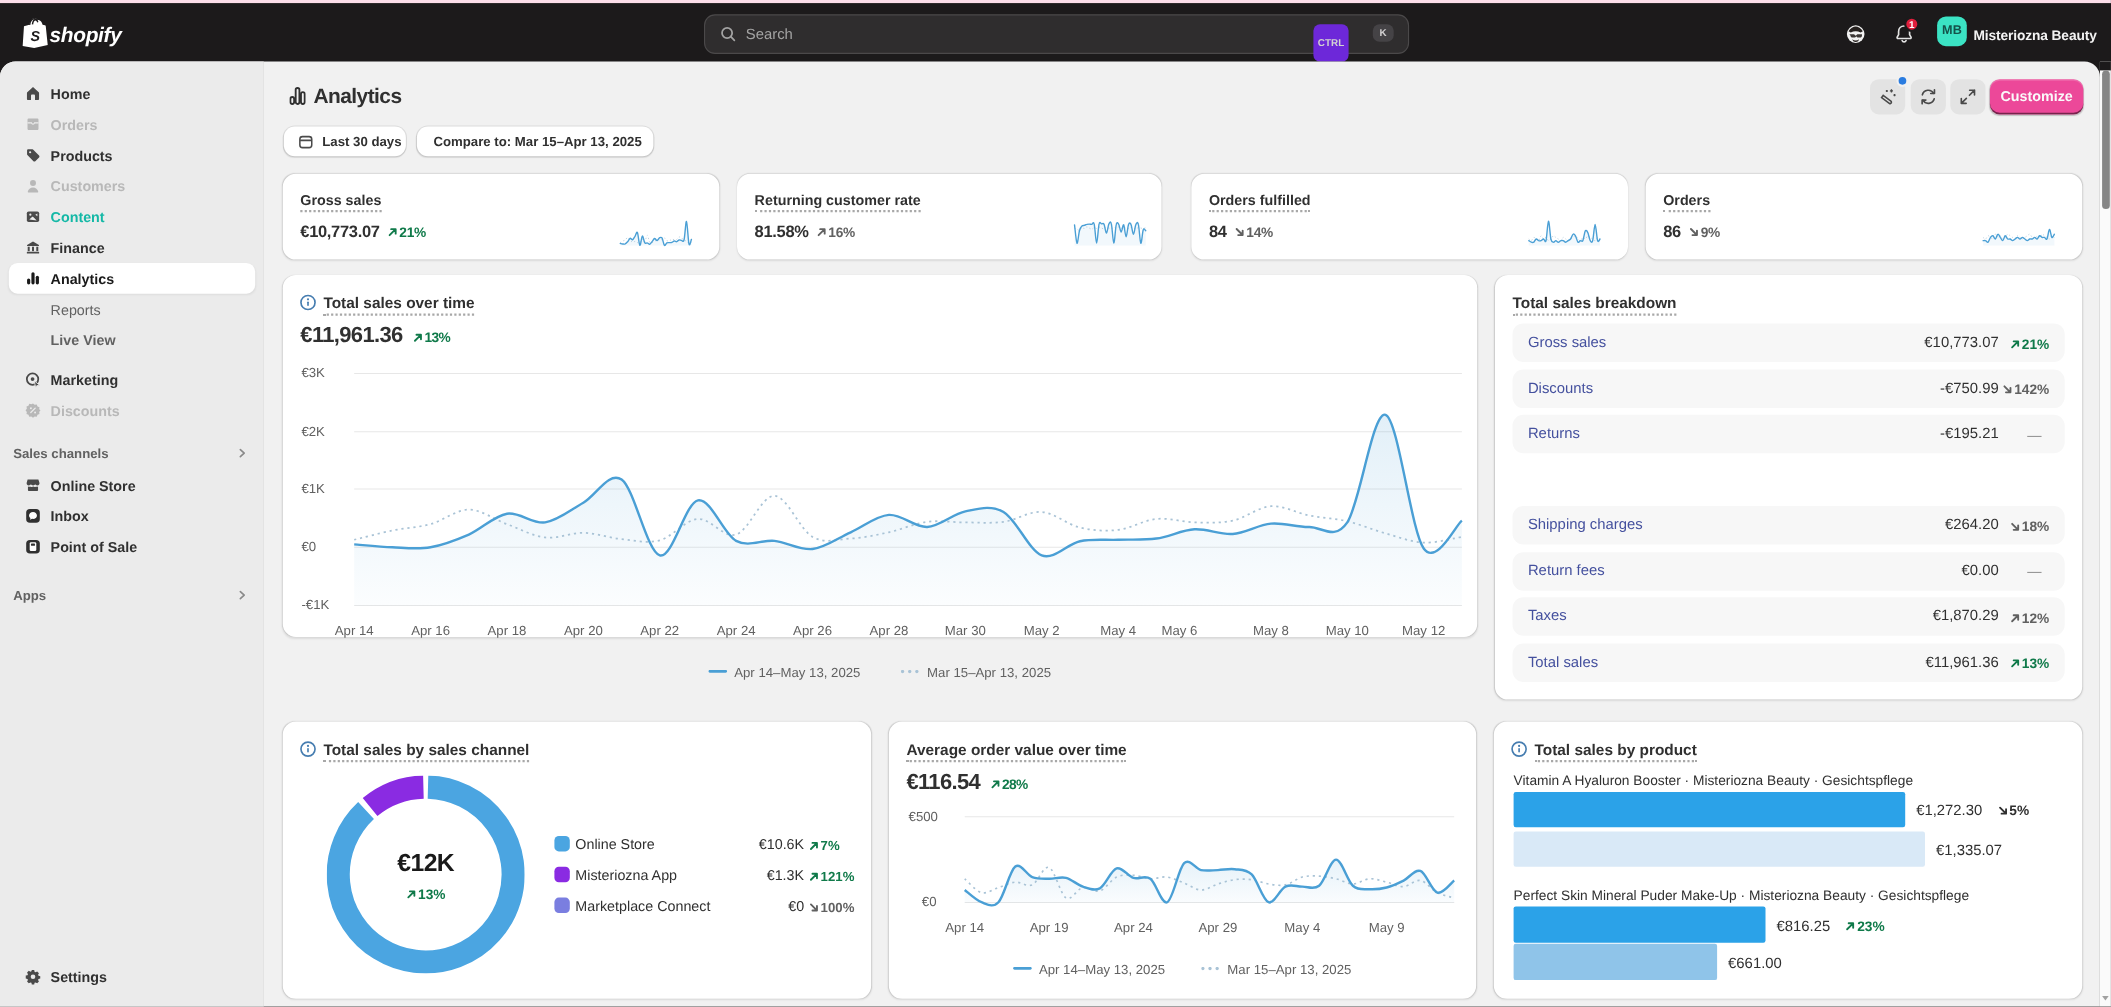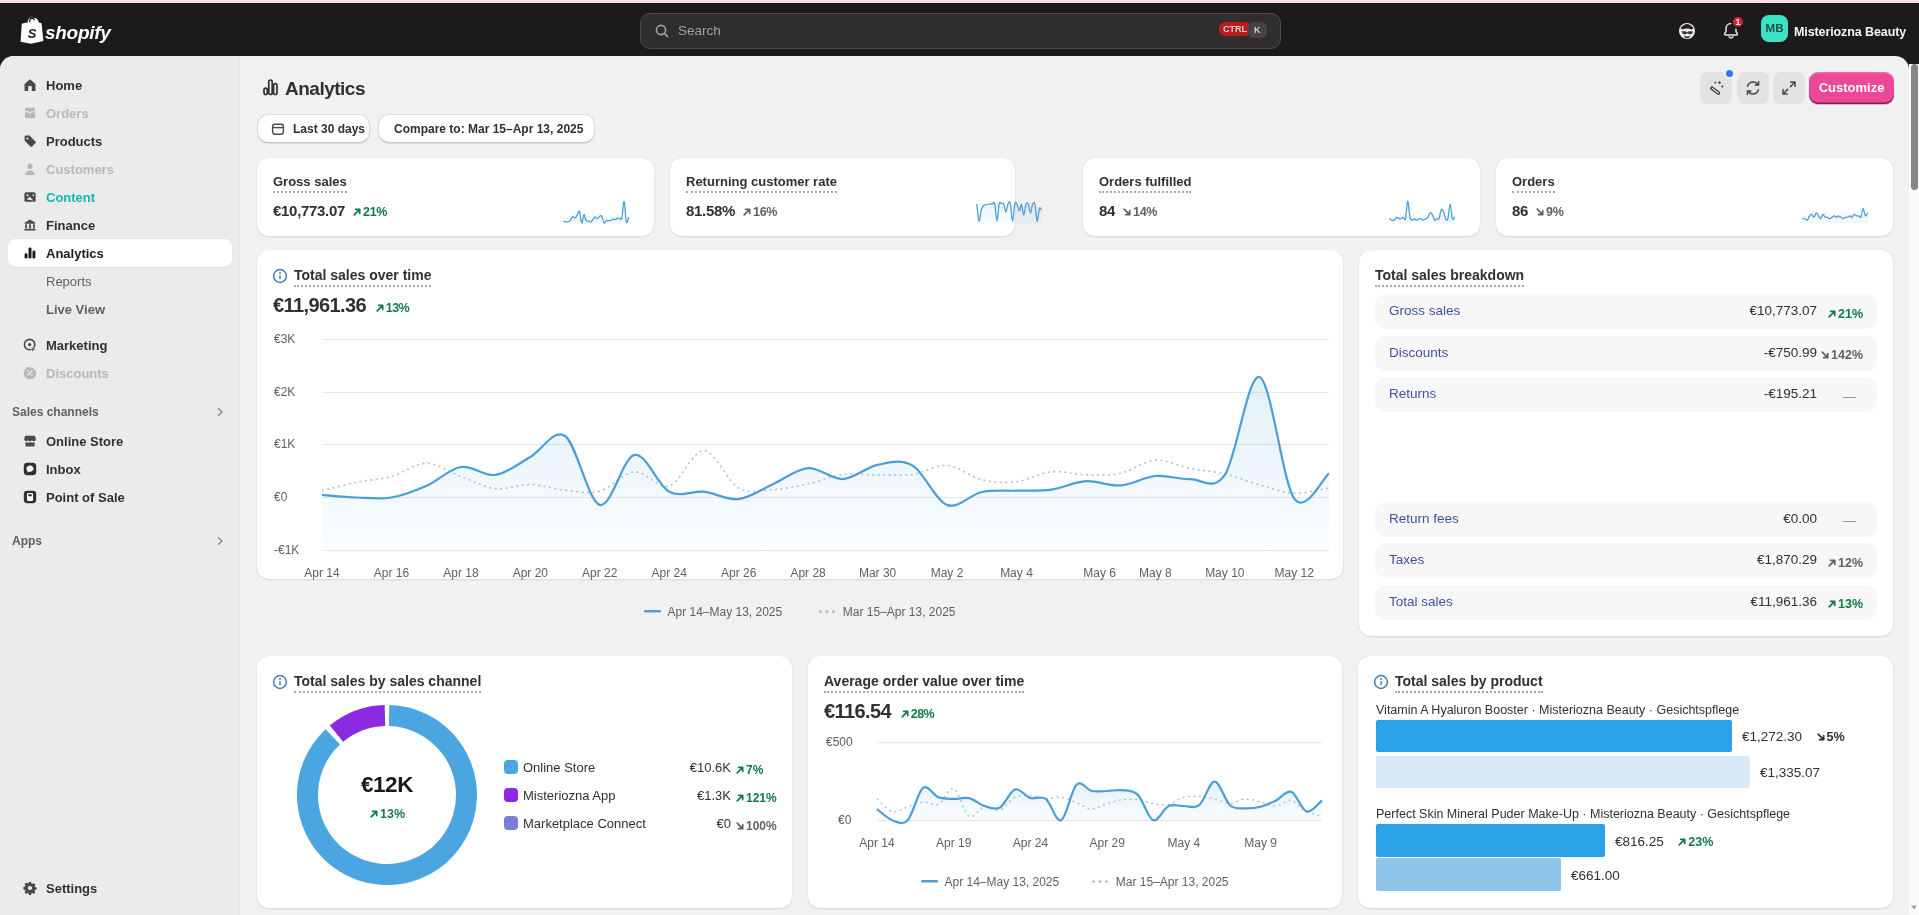--- a/index.html
+++ b/index.html
@@ -19,21 +19,21 @@
  <path d="M16.5 10.2 c.3-2.4 1.4-4.2 2.9-4.2 .9 0 1.6.9 2 2.2" fill="none" stroke="#1c1a1b" stroke-width="1.3"></path>
  <text x="19" y="25.5" font-size="13" font-weight="bold" fill="#1c1a1b" text-anchor="middle" font-style="italic" font-family="Liberation Sans">S</text>
  <text x="32" y="26.5" font-size="19" font-weight="bold" font-style="italic" fill="#fff" letter-spacing="-0.3" font-family="Liberation Sans">shopify</text>
 </svg></div>
 <div class="abs" style="left:640px;top:13px;width:641px;height:36px;background:#2f2d2e;border:1px solid #4b494a;border-radius:10px">
 <svg width="16" height="16" viewBox="0 0 16 16" style="position:absolute;left:13px;top:9px">
         <circle cx="7" cy="7" r="4.6" fill="none" stroke="#a3a3a3" stroke-width="1.6"></circle>
         <path d="M10.4 10.4 L13.6 13.6" stroke="#a3a3a3" stroke-width="1.6" stroke-linecap="round"></path>
       </svg>
 <span class="abs" style="left:37px;top:9px;font-size:13.5px;color:#a3a3a3">Search</span>
-<span class="abs" style="right:29px;top:8px;background:#b91c1c;border-radius:6px;padding:2px 4px;font-size:9px;font-weight:700;color:#d2d0d1">CTRL</span>
+<span class="abs" style="right:54px;top:8px;background:#6d28d9;border-radius:6px;padding:12px 4px;font-size:9px;font-weight:700;color:#d2d0d1">CTRL</span>
 <span class="abs" style="right:13px;top:8px;background:#454346;border-radius:6px;padding:3px 6.5px;font-size:9px;font-weight:700;color:#d2d0d1">K</span>
 </div>
 <div class="abs" style="left:1678px;top:22px">
 <svg width="18" height="18" viewBox="0 0 18 18">
         <circle cx="9" cy="9" r="8" fill="#f2f2f2"></circle>
         <path d="M2.5 6.5 C4 3.5 7 2 9 2 c2 0 5 1.5 6.5 4.5 L13.5 7.5 c-3-1.5-6-1.5-9 0 Z" fill="#26211f"></path>
         <path d="M3.3 9.2 h4.2 l1.5 1.2 1.5-1.2 h4.2 v1.4 c0 1-.8 1.6-1.7 1.6 h-1.6 c-.9 0-1.6-.5-1.9-1.2 -.3.7-1 1.2-1.9 1.2 H6 c-.9 0-1.7-.6-1.7-1.6 Z" fill="#26211f" opacity=".9"></path>
         <path d="M5.8 13.6 c1.9 1.5 4.5 1.5 6.4 0 l-1 2 c-1.4.8-3 .8-4.4 0 Z" fill="#26211f"></path>
       </svg>
 </div>
@@ -179,21 +179,21 @@
 <span class="ttl dot-u" style="position:absolute;left:16px;top:16px">Gross sales</span>
 <div class="abs" style="left:16px;top:44px;font-size:15px;font-weight:700;color:#303030;letter-spacing:-0.3px">€10,773.07 <span style="font-size:12.5px;font-weight:700;color:#107a4a;white-space:nowrap"><svg width="10" height="10" viewBox="0 0 10 10" style="vertical-align:-1px">
             <path d="M2.2 7.8 L7.4 2.6 M3.6 2.3 H7.7 V6.4" stroke="#107a4a" stroke-width="1.7" fill="none" stroke-linecap="round" stroke-linejoin="round"></path>
           </svg> 21%</span></div>
 <svg class="abs" style="left:298px;top:40px" width="84" height="30" viewBox="0 0 84 38">
 <path d="M0.0 29.5 C0.5 29.6 1.9 30.0 2.8 30.1 C3.8 30.2 4.7 30.5 5.7 30.1 C6.6 29.7 7.5 28.7 8.5 27.6 C9.4 26.5 10.4 24.0 11.3 23.6 C12.3 23.2 13.2 25.6 14.1 25.3 C15.1 24.9 16.0 22.8 17.0 21.4 C17.9 20.0 18.9 15.2 19.8 16.9 C20.7 18.6 21.7 31.0 22.6 31.7 C23.6 32.4 24.5 21.4 25.4 21.0 C26.4 20.5 27.3 27.6 28.3 28.9 C29.2 30.2 30.2 28.6 31.1 28.9 C32.0 29.1 33.0 30.7 33.9 30.5 C34.9 30.2 35.8 28.3 36.8 27.2 C37.7 26.1 38.6 24.0 39.6 23.8 C40.5 23.6 41.5 26.3 42.4 26.2 C43.4 26.0 44.3 23.6 45.2 23.1 C46.2 22.6 47.1 21.8 48.1 23.2 C49.0 24.6 50.0 30.7 50.9 31.7 C51.8 32.6 52.8 29.4 53.7 28.9 C54.7 28.4 55.6 28.7 56.6 28.6 C57.5 28.6 58.4 28.8 59.4 28.4 C60.3 28.1 61.3 26.8 62.2 26.6 C63.1 26.5 64.1 27.7 65.0 27.5 C66.0 27.3 66.9 25.7 67.9 25.5 C68.8 25.3 69.7 26.2 70.7 26.2 C71.6 26.1 72.6 28.9 73.5 25.3 C74.5 21.6 75.4 3.4 76.3 4.2 C77.3 5.1 78.2 26.9 79.2 30.3 C80.1 33.8 81.5 25.8 82.0 24.9 L82 32 L0 32 Z" fill="#4a9fd5" opacity=".07" stroke="none"></path>
 <path d="M0.0 28.6 C0.5 28.3 1.9 27.3 2.8 26.8 C3.8 26.3 4.7 26.3 5.7 25.6 C6.6 24.9 7.5 22.8 8.5 22.8 C9.4 22.8 10.4 24.7 11.3 25.6 C12.3 26.5 13.2 27.9 14.1 28.2 C15.1 28.5 16.0 27.2 17.0 27.3 C17.9 27.3 18.9 28.3 19.8 28.5 C20.7 28.8 21.7 29.4 22.6 28.8 C23.6 28.1 24.5 24.8 25.4 24.6 C26.4 24.4 27.3 28.4 28.3 27.6 C29.2 26.9 30.2 20.0 31.1 20.1 C32.0 20.1 33.0 26.7 33.9 28.1 C34.9 29.5 35.8 28.6 36.8 28.4 C37.7 28.3 38.6 27.7 39.6 27.2 C40.5 26.6 41.5 25.5 42.4 25.1 C43.4 24.8 44.3 25.3 45.2 25.3 C46.2 25.3 47.1 25.5 48.1 25.1 C49.0 24.8 50.0 23.0 50.9 23.2 C51.8 23.4 52.8 25.7 53.7 26.3 C54.7 26.9 55.6 27.0 56.6 26.7 C57.5 26.4 58.4 24.8 59.4 24.6 C60.3 24.3 61.3 25.2 62.2 25.3 C63.1 25.3 64.1 25.4 65.0 24.9 C66.0 24.4 66.9 22.3 67.9 22.1 C68.8 21.9 69.7 23.4 70.7 23.9 C71.6 24.4 72.6 24.4 73.5 25.0 C74.5 25.6 75.4 26.7 76.3 27.4 C77.3 28.1 78.2 29.1 79.2 29.2 C80.1 29.3 81.5 28.3 82.0 28.1" fill="none" stroke="#a9c3d6" stroke-width="1" stroke-dasharray="1.5 2.5" opacity=".85"></path>
 <path d="M0.0 29.5 C0.5 29.6 1.9 30.0 2.8 30.1 C3.8 30.2 4.7 30.5 5.7 30.1 C6.6 29.7 7.5 28.7 8.5 27.6 C9.4 26.5 10.4 24.0 11.3 23.6 C12.3 23.2 13.2 25.6 14.1 25.3 C15.1 24.9 16.0 22.8 17.0 21.4 C17.9 20.0 18.9 15.2 19.8 16.9 C20.7 18.6 21.7 31.0 22.6 31.7 C23.6 32.4 24.5 21.4 25.4 21.0 C26.4 20.5 27.3 27.6 28.3 28.9 C29.2 30.2 30.2 28.6 31.1 28.9 C32.0 29.1 33.0 30.7 33.9 30.5 C34.9 30.2 35.8 28.3 36.8 27.2 C37.7 26.1 38.6 24.0 39.6 23.8 C40.5 23.6 41.5 26.3 42.4 26.2 C43.4 26.0 44.3 23.6 45.2 23.1 C46.2 22.6 47.1 21.8 48.1 23.2 C49.0 24.6 50.0 30.7 50.9 31.7 C51.8 32.6 52.8 29.4 53.7 28.9 C54.7 28.4 55.6 28.7 56.6 28.6 C57.5 28.6 58.4 28.8 59.4 28.4 C60.3 28.1 61.3 26.8 62.2 26.6 C63.1 26.5 64.1 27.7 65.0 27.5 C66.0 27.3 66.9 25.7 67.9 25.5 C68.8 25.3 69.7 26.2 70.7 26.2 C71.6 26.1 72.6 28.9 73.5 25.3 C74.5 21.6 75.4 3.4 76.3 4.2 C77.3 5.1 78.2 26.9 79.2 30.3 C80.1 33.8 81.5 25.8 82.0 24.9" fill="none" stroke="#4a9fd5" stroke-width="1.6" stroke-linecap="round"></path>
 </svg>
     </div>
-<div class="card" style="left:670px;top:158px;width:345px;height:78px">
+<div class="card" style="left:670px;top:158px;width:386px;height:78px">
 <span class="ttl dot-u" style="position:absolute;left:16px;top:16px">Returning customer rate</span>
 <div class="abs" style="left:16px;top:44px;font-size:15px;font-weight:700;color:#303030;letter-spacing:-0.3px">81.58% <span style="font-size:12.5px;font-weight:700;color:#616161;white-space:nowrap"><svg width="10" height="10" viewBox="0 0 10 10" style="vertical-align:-1px">
             <path d="M2.2 7.8 L7.4 2.6 M3.6 2.3 H7.7 V6.4" stroke="#616161" stroke-width="1.7" fill="none" stroke-linecap="round" stroke-linejoin="round"></path>
           </svg> 16%</span></div>
 <svg class="abs" style="left:298px;top:40px" width="84" height="30" viewBox="0 0 84 38">
 <path d="M0.0 8.1 C0.5 11.6 1.9 28.0 2.8 29.2 C3.8 30.3 4.7 18.2 5.7 14.9 C6.6 11.7 7.5 10.5 8.5 9.5 C9.4 8.4 10.4 9.0 11.3 8.7 C12.3 8.3 13.2 7.8 14.1 7.6 C15.1 7.3 16.0 7.3 17.0 7.3 C17.9 7.3 18.9 7.6 19.8 7.6 C20.7 7.5 21.7 3.4 22.6 7.0 C23.6 10.6 24.5 29.2 25.4 29.2 C26.4 29.2 27.3 10.7 28.3 7.0 C29.2 3.3 30.2 7.0 31.1 7.0 C32.0 7.1 33.0 5.5 33.9 7.3 C34.9 9.1 35.8 17.7 36.8 17.7 C37.7 17.6 38.6 8.8 39.6 7.0 C40.5 5.2 41.5 3.3 42.4 7.0 C43.4 10.7 44.3 29.1 45.2 29.2 C46.2 29.3 47.1 11.2 48.1 7.6 C49.0 4.0 50.0 6.1 50.9 7.6 C51.8 9.0 52.8 16.2 53.7 16.3 C54.7 16.4 55.6 7.2 56.6 8.1 C57.5 9.0 58.4 21.9 59.4 21.8 C60.3 21.7 61.3 9.9 62.2 7.6 C63.1 5.2 64.1 5.6 65.0 7.6 C66.0 9.5 66.9 19.1 67.9 19.1 C68.8 19.1 69.7 9.5 70.7 7.6 C71.6 5.6 72.6 4.0 73.5 7.6 C74.5 11.2 75.4 28.2 76.3 29.2 C77.3 30.2 78.2 16.0 79.2 13.6 C80.1 11.2 81.5 14.7 82.0 14.9 L82 32 L0 32 Z" fill="#4a9fd5" opacity=".07" stroke="none"></path>
 <path d="M0.0 11.8 C0.5 12.0 1.9 12.7 2.8 13.1 C3.8 13.5 4.7 14.7 5.7 14.4 C6.6 14.1 7.5 11.6 8.5 11.3 C9.4 10.9 10.4 12.5 11.3 12.3 C12.3 12.2 13.2 10.6 14.1 10.5 C15.1 10.4 16.0 11.4 17.0 11.8 C17.9 12.2 18.9 13.2 19.8 13.1 C20.7 13.0 21.7 11.4 22.6 11.3 C23.6 11.2 24.5 12.4 25.4 12.3 C26.4 12.2 27.3 10.8 28.3 10.8 C29.2 10.7 30.2 11.5 31.1 11.8 C32.0 12.1 33.0 13.0 33.9 12.8 C34.9 12.7 35.8 11.2 36.8 11.0 C37.7 10.8 38.6 11.5 39.6 11.8 C40.5 12.1 41.5 12.7 42.4 12.6 C43.4 12.5 44.3 11.4 45.2 11.3 C46.2 11.2 47.1 12.2 48.1 12.1 C49.0 11.9 50.0 10.5 50.9 10.5 C51.8 10.5 52.8 11.4 53.7 11.8 C54.7 12.2 55.6 12.9 56.6 12.8 C57.5 12.8 58.4 11.6 59.4 11.5 C60.3 11.5 61.3 12.4 62.2 12.3 C63.1 12.2 64.1 11.1 65.0 11.0 C66.0 10.9 66.9 11.5 67.9 11.8 C68.8 12.1 69.7 12.7 70.7 12.6 C71.6 12.5 72.6 11.4 73.5 11.3 C74.5 11.2 75.4 11.6 76.3 11.8 C77.3 12.0 78.2 12.4 79.2 12.3 C80.1 12.3 81.5 11.7 82.0 11.5" fill="none" stroke="#a9c3d6" stroke-width="1" stroke-dasharray="1.5 2.5" opacity=".85"></path>
 <path d="M0.0 8.1 C0.5 11.6 1.9 28.0 2.8 29.2 C3.8 30.3 4.7 18.2 5.7 14.9 C6.6 11.7 7.5 10.5 8.5 9.5 C9.4 8.4 10.4 9.0 11.3 8.7 C12.3 8.3 13.2 7.8 14.1 7.6 C15.1 7.3 16.0 7.3 17.0 7.3 C17.9 7.3 18.9 7.6 19.8 7.6 C20.7 7.5 21.7 3.4 22.6 7.0 C23.6 10.6 24.5 29.2 25.4 29.2 C26.4 29.2 27.3 10.7 28.3 7.0 C29.2 3.3 30.2 7.0 31.1 7.0 C32.0 7.1 33.0 5.5 33.9 7.3 C34.9 9.1 35.8 17.7 36.8 17.7 C37.7 17.6 38.6 8.8 39.6 7.0 C40.5 5.2 41.5 3.3 42.4 7.0 C43.4 10.7 44.3 29.1 45.2 29.2 C46.2 29.3 47.1 11.2 48.1 7.6 C49.0 4.0 50.0 6.1 50.9 7.6 C51.8 9.0 52.8 16.2 53.7 16.3 C54.7 16.4 55.6 7.2 56.6 8.1 C57.5 9.0 58.4 21.9 59.4 21.8 C60.3 21.7 61.3 9.9 62.2 7.6 C63.1 5.2 64.1 5.6 65.0 7.6 C66.0 9.5 66.9 19.1 67.9 19.1 C68.8 19.1 69.7 9.5 70.7 7.6 C71.6 5.6 72.6 4.0 73.5 7.6 C74.5 11.2 75.4 28.2 76.3 29.2 C77.3 30.2 78.2 16.0 79.2 13.6 C80.1 11.2 81.5 14.7 82.0 14.9" fill="none" stroke="#4a9fd5" stroke-width="1.6" stroke-linecap="round"></path>
 </svg>
     </div>
@@ -256,21 +256,21 @@
 <span class="ax abs" style="left:104.44799999999998px;top:316px;width:60px;text-align:center">Apr 16</span>
 <span class="ax abs" style="left:173.89599999999996px;top:316px;width:60px;text-align:center">Apr 18</span>
 <span class="ax abs" style="left:243.34400000000005px;top:316px;width:60px;text-align:center">Apr 20</span>
 <span class="ax abs" style="left:312.7919999999999px;top:316px;width:60px;text-align:center">Apr 22</span>
 <span class="ax abs" style="left:382.24px;top:316px;width:60px;text-align:center">Apr 24</span>
 <span class="ax abs" style="left:451.688px;top:316px;width:60px;text-align:center">Apr 26</span>
 <span class="ax abs" style="left:521.136px;top:316px;width:60px;text-align:center">Apr 28</span>
 <span class="ax abs" style="left:590.584px;top:316px;width:60px;text-align:center">Mar 30</span>
 <span class="ax abs" style="left:660.0319999999999px;top:316px;width:60px;text-align:center">May 2</span>
 <span class="ax abs" style="left:729.4799999999999px;top:316px;width:60px;text-align:center">May 4</span>
-<span class="ax abs" style="left:798.9279999999999px;top:316px;width:60px;text-align:right">May 6</span>
+<span class="ax abs" style="left:798.9279999999999px;top:316px;width:60px;text-align:left">May 6</span>
 <span class="ax abs" style="left:868.376px;top:316px;width:60px;text-align:center">May 8</span>
 <span class="ax abs" style="left:937.8240000000001px;top:316px;width:60px;text-align:center">May 10</span>
 <span class="ax abs" style="left:1007.2719999999999px;top:316px;width:60px;text-align:center">May 12</span>
 <div class="abs" style="left:0;top:352px;width:1086px;text-align:center">
 <span class="ax"><svg width="17" height="4" style="vertical-align:2px">
             <rect width="17" height="2.6" rx="1.3" fill="#4a9fd5"></rect>
           </svg>&nbsp; Apr 14–May 13, 2025</span>
 <span style="display:inline-block;width:28px"></span>
 <span class="ax"><svg width="17" height="4" style="vertical-align:2px">
             <rect x="0" width="3" height="3" rx="1.5" fill="#a9c3d6"></rect>
@@ -292,20 +292,27 @@
 <span class="abs" style="left:14px;top:9px;font-size:13.5px;color:#44509e">Discounts</span>
 <div class="abs" style="right:60px;top:9px;font-size:13.5px;color:#303030">-€750.99</div>
 <div class="abs" style="right:14px;top:9.5px;width:46px;text-align:right"><span style="font-size:12.5px;font-weight:700;color:#616161;white-space:nowrap"><svg width="10" height="10" viewBox="0 0 10 10" style="vertical-align:-1px">
               <path d="M2.2 2.2 L7.4 7.4 M7.7 3.6 V7.7 H3.6" stroke="#616161" stroke-width="1.7" fill="none" stroke-linecap="round" stroke-linejoin="round"></path>
             </svg> 142%</span></div>
 </div>
 <div class="abs" style="left:16px;top:127.0px;width:502px;height:35px;background:#f7f7f7;border-radius:10px">
 <span class="abs" style="left:14px;top:9px;font-size:13.5px;color:#44509e">Returns</span>
 <div class="abs" style="right:60px;top:9px;font-size:13.5px;color:#303030">-€195.21</div>
 <div class="abs" style="right:14px;top:9.5px;width:46px;text-align:right"><span style="font-size:13px;color:#8a8a8a;margin-right:7px">—</span></div>
+</div>
+<div class="abs" style="left:16px;top:210.0px;width:502px;height:35px;background:#f7f7f7;border-radius:10px">
+<span class="abs" style="left:14px;top:9px;font-size:13.5px;color:#44509e">Shipping charges</span>
+<div class="abs" style="right:60px;top:9px;font-size:13.5px;color:#303030">€264.20</div>
+<div class="abs" style="right:14px;top:9.5px;width:46px;text-align:right"><span style="font-size:12.5px;font-weight:700;color:#616161;white-space:nowrap"><svg width="10" height="10" viewBox="0 0 10 10" style="vertical-align:-1px">
+              <path d="M2.2 2.2 L7.4 7.4 M7.7 3.6 V7.7 H3.6" stroke="#616161" stroke-width="1.7" fill="none" stroke-linecap="round" stroke-linejoin="round"></path>
+            </svg> 18%</span></div>
 </div>
 <div class="abs" style="left:16px;top:251.5px;width:502px;height:35px;background:#f7f7f7;border-radius:10px">
 <span class="abs" style="left:14px;top:9px;font-size:13.5px;color:#44509e">Return fees</span>
 <div class="abs" style="right:60px;top:9px;font-size:13.5px;color:#303030">€0.00</div>
 <div class="abs" style="right:14px;top:9.5px;width:46px;text-align:right"><span style="font-size:13px;color:#8a8a8a;margin-right:7px">—</span></div>
 </div>
 <div class="abs" style="left:16px;top:293.0px;width:502px;height:35px;background:#f7f7f7;border-radius:10px">
 <span class="abs" style="left:14px;top:9px;font-size:13.5px;color:#44509e">Taxes</span>
 <div class="abs" style="right:60px;top:9px;font-size:13.5px;color:#303030">€1,870.29</div>
 <div class="abs" style="right:14px;top:9.5px;width:46px;text-align:right"><span style="font-size:12.5px;font-weight:700;color:#616161;white-space:nowrap"><svg width="10" height="10" viewBox="0 0 10 10" style="vertical-align:-1px">

